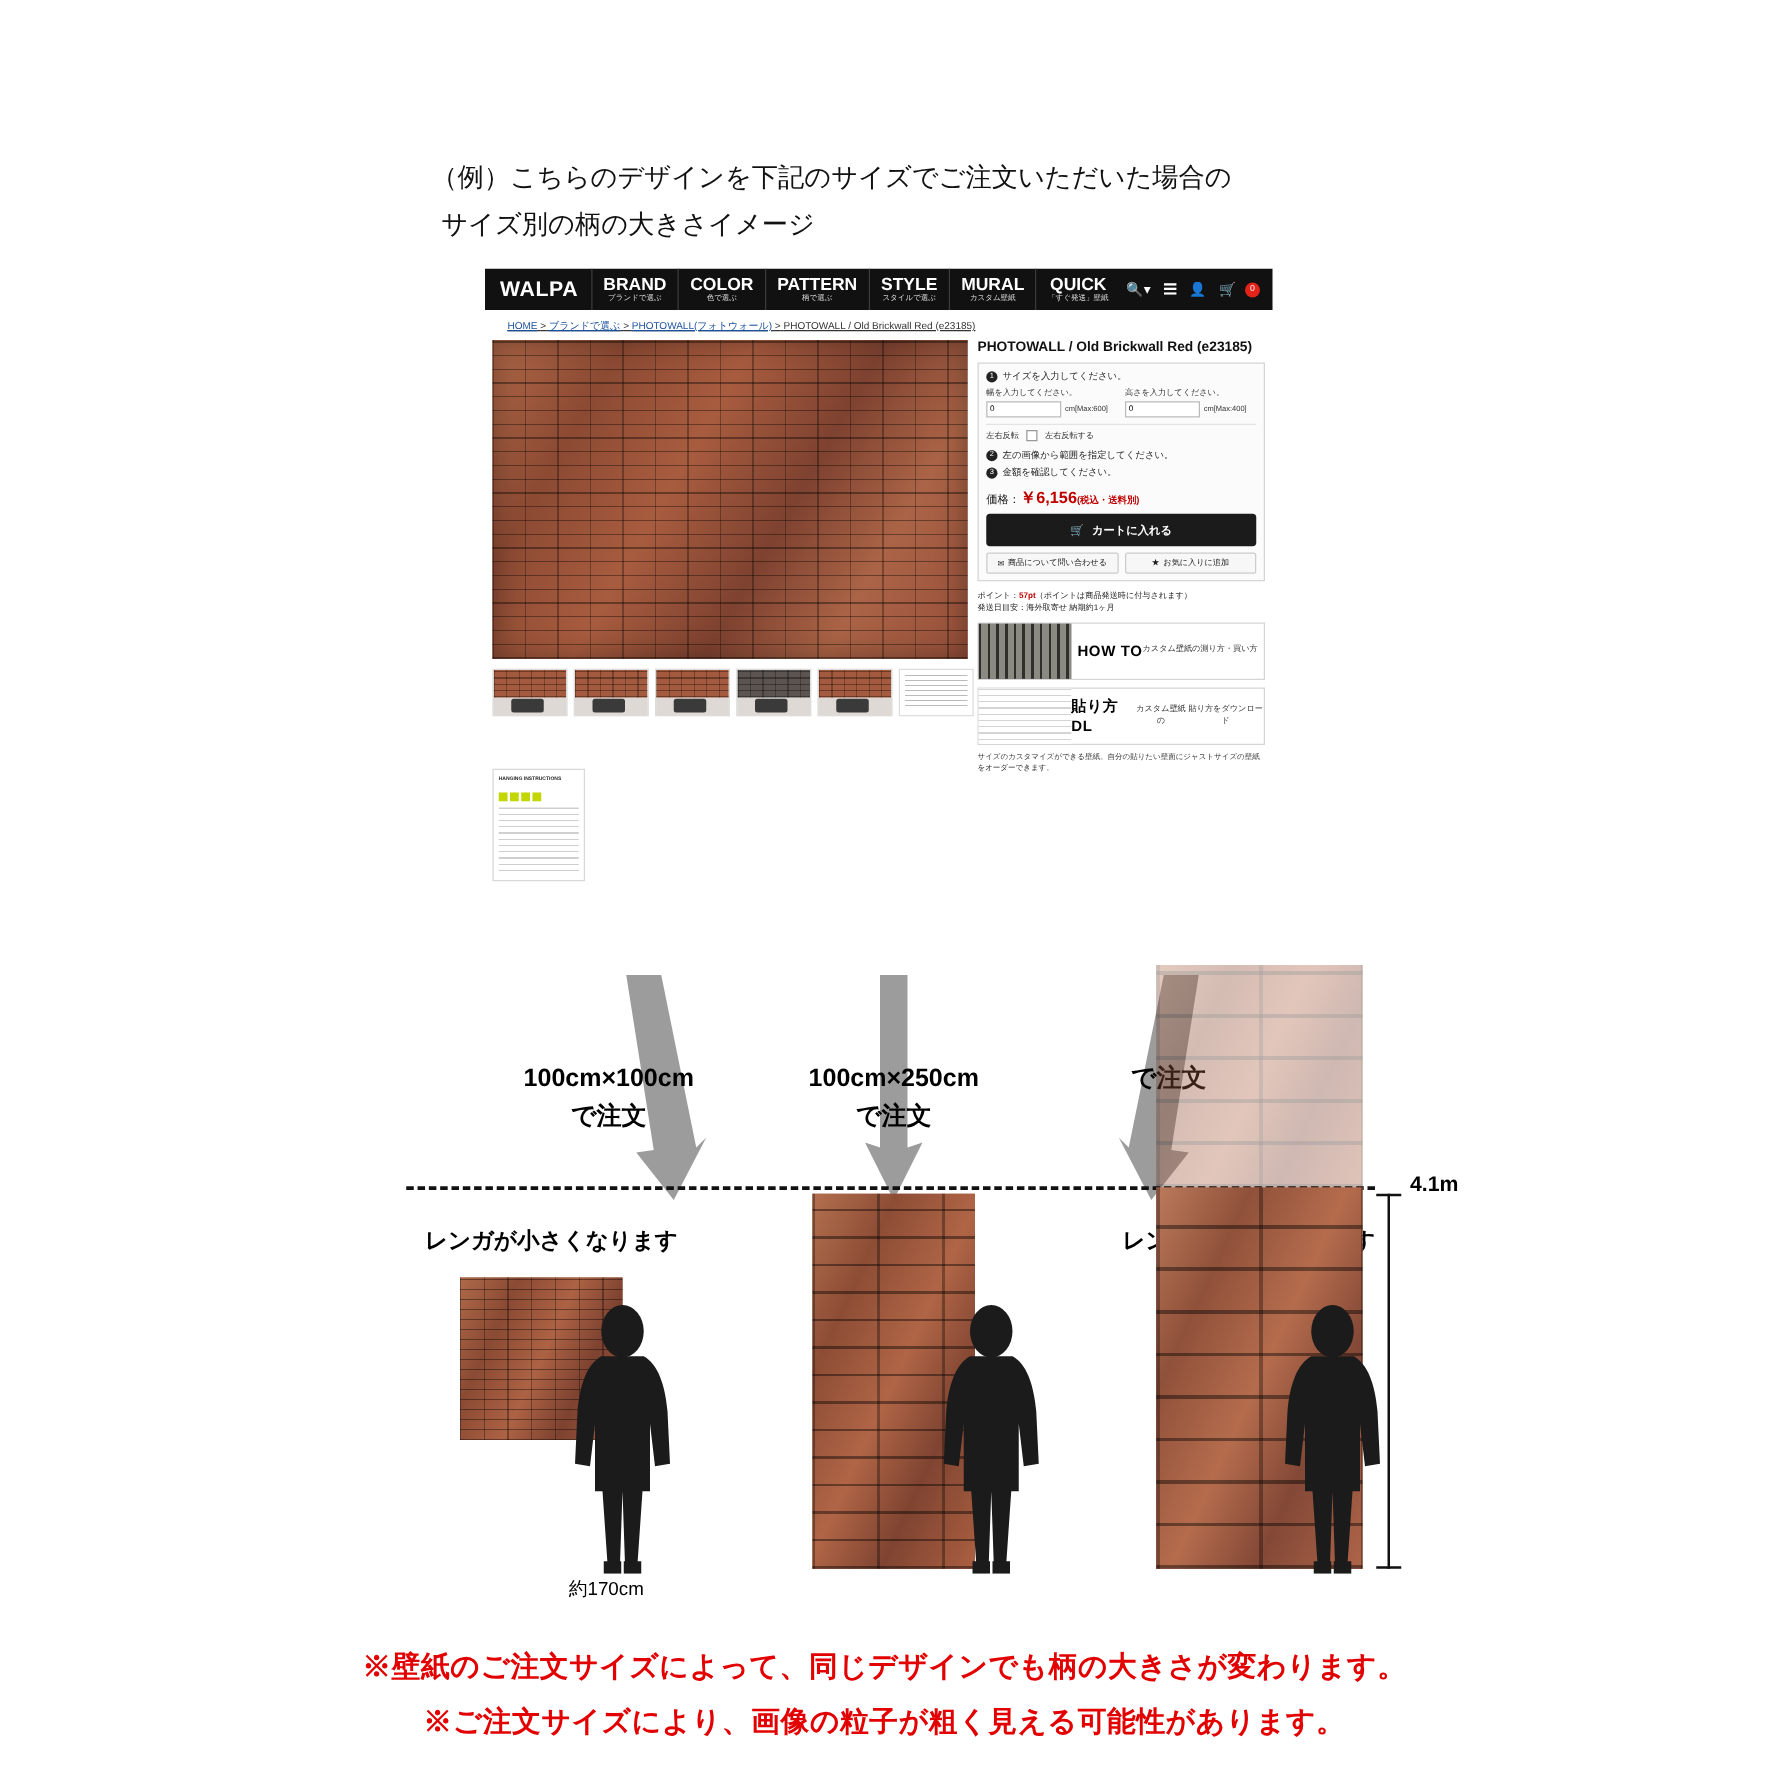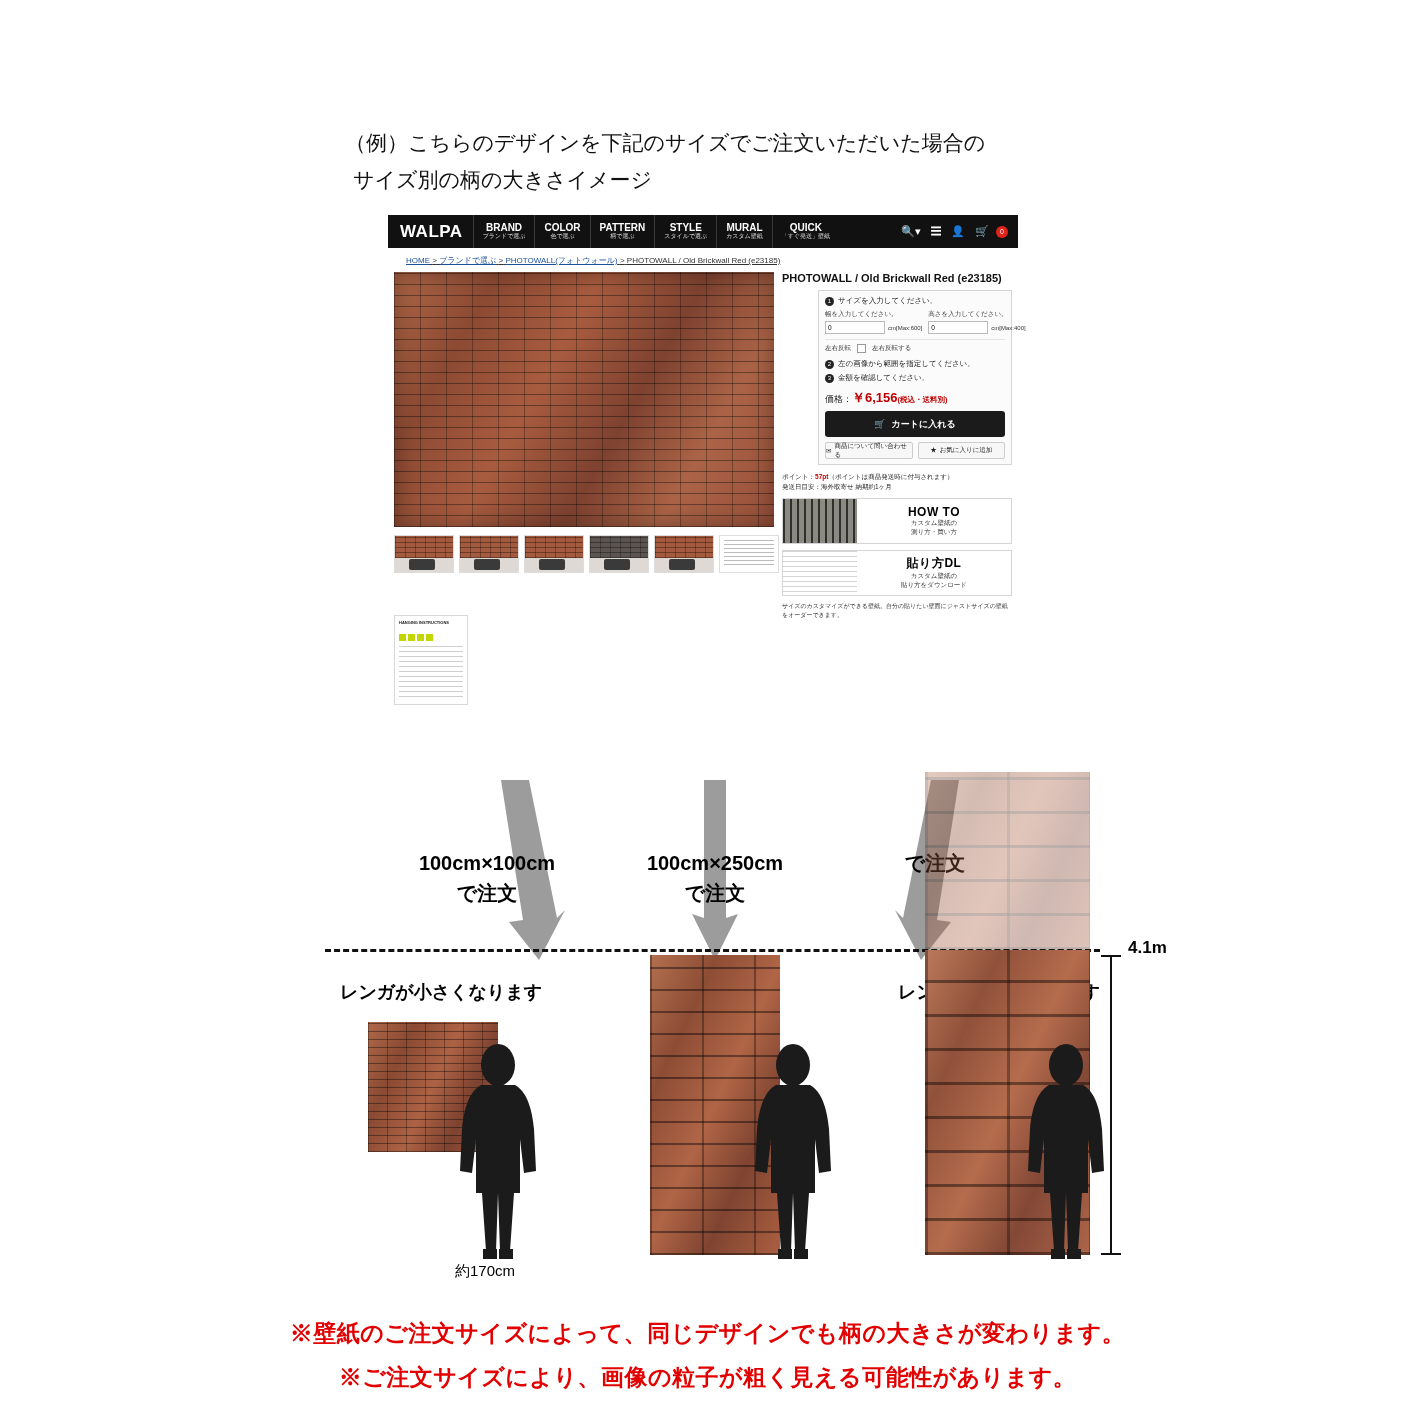--- a/index.html
+++ b/index.html
@@ -38,21 +38,21 @@
     display:flex;align-items:center;
   }
   .logo{
     color:#fff;font-weight:bold;font-size:17px;letter-spacing:.5px;
     padding:0 10px 0 12px;
   }
   .navitem{
     color:#fff;text-align:center;padding:0 9px;border-left:1px solid #3a3a3a;
     height:33px;display:flex;flex-direction:column;justify-content:center;
   }
-  .navitem .t1{font-size:10px;font-weight:bold;line-height:1.1;}
+  .navitem .t1{font-size:14px;font-weight:bold;line-height:1.1;}
   .navitem .t2{font-size:6px;line-height:1.2;opacity:.85;}
   .navicons{margin-left:auto;display:flex;align-items:center;gap:10px;padding-right:10px;}
   .navicons .ic{color:#fff;font-size:11px;}
   .cartbadge{
     background:#e2231a;color:#fff;border-radius:50%;
     width:12px;height:12px;font-size:7px;display:inline-flex;
     align-items:center;justify-content:center;margin-left:-3px;
   }
 
   
@@ -101,21 +101,21 @@
   }
   .sheet .sh-title{position:absolute;left:4px;top:5px;font-size:4px;font-weight:bold;color:#222;line-height:1.2;}
   .sheet .sh-sq{position:absolute;left:4px;top:18px;display:flex;gap:2px;}
   .sheet .sh-sq i{display:block;width:7px;height:7px;background:#c3d600;}
   .sheet .sh-lines{position:absolute;left:4px;top:30px;right:4px;height:52px;
     background:repeating-linear-gradient(180deg,#cfcfcf 0 1px,#fff 1px 5px);}
 
   
   .rpanel{position:absolute;left:394px;top:57px;width:230px;}
   .pname{font-size:11px;font-weight:bold;color:#111;margin-bottom:6px;}
-  .stepbox{border:1px solid #d5d5d5;background:#fbfbfb;padding:5px 6px;margin-left:36px;}
+  .stepbox{border:1px solid #d5d5d5;background:#fbfbfb;padding:5px 6px;}
   .step{display:flex;align-items:flex-start;gap:4px;font-size:7.5px;color:#222;margin-bottom:4px;}
   .num{
     flex:0 0 auto;width:9px;height:9px;border-radius:50%;background:#222;color:#fff;
     font-size:6px;display:flex;align-items:center;justify-content:center;margin-top:.5px;
   }
   .fields{display:flex;gap:6px;margin:3px 0 5px 0;}
   .field{flex:1;}
   .field .flab{font-size:6.5px;color:#333;margin-bottom:2px;}
   .field .frow{display:flex;align-items:center;gap:3px;}
   .field input{
@@ -140,21 +140,21 @@
   .points b{color:#c00000;}
   .howrow{display:flex;border:1px solid #d5d5d5;margin-top:6px;height:44px;}
   .howimg{
     width:74px;background-color:#5e5e58;
     background-image:repeating-linear-gradient(90deg,#2f2f2c 0 2px,#8a8a82 2px 7px);
   }
   .howimg.sheetimg{
     background:#fff;
     background-image:repeating-linear-gradient(180deg,#d4d4d4 0 1px,#fff 1px 5px);
   }
-  .howtxt{flex:1;display:flex;flex-direction:column;align-items:center;justify-content:center;}
+  .howtxt{flex:1;display:flex;flex-direction:row;align-items:center;justify-content:center;}
   .howtxt .big{font-size:12px;font-weight:bold;letter-spacing:.5px;}
   .howtxt .sm{font-size:6.5px;color:#333;line-height:1.35;text-align:center;}
   .footnote{font-size:6px;color:#333;margin-top:6px;line-height:1.5;}
 
   
   .arrow{position:absolute;}
   .arrow svg{display:block;}
 
   
   .collabel{position:absolute;text-align:center;font-size:20px;font-weight:bold;line-height:1.5;}

